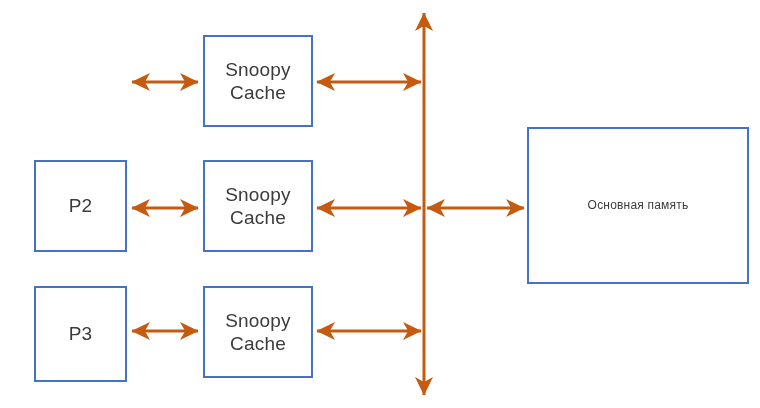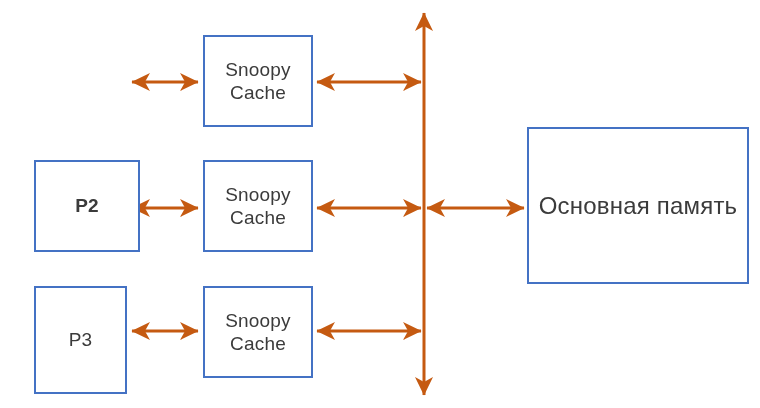--- a/index.html
+++ b/index.html
@@ -30,21 +30,21 @@
   }
   .node-label {
     font-family: "Liberation Sans", sans-serif;
     color: #3B3B3B;
     font-size: 19px;
     line-height: 1.22;
     letter-spacing: 0.2px;
     white-space: pre-line;
   }
   .node-label.memory {
-    font-size: 24px;
+    font-size: 12px;
   }
   .svg-layer {
     position: absolute;
     left: 0;
     top: 0;
     width: 760px;
     height: 408px;
     pointer-events: none;
   }
 </style>
@@ -86,25 +86,25 @@
 
     <g>
       <line x1="132" y1="331" x2="198" y2="331" stroke="#C55A11" stroke-width="3" marker-start="url(#arrHeadL)" marker-end="url(#arrHeadR)"></line>
     </g>
     <g>
       <line x1="317" y1="331" x2="421" y2="331" stroke="#C55A11" stroke-width="3" marker-start="url(#arrHeadL)" marker-end="url(#arrHeadR)"></line>
     </g>
   </svg>
 
 
-  <div class="node-box" style="left:34px; top:160px; width:106px; height:92px;font-weight:bold;">
+  <div class="node-box" style="left:34px; top:160px; width:93px; height:92px;">
     <span class="node-label">P2</span>
   </div>
 
-  <div class="node-box" style="left:34px; top:286px; width:93px; height:108px;">
+  <div class="node-box" style="left:34px; top:286px; width:93px; height:96px;">
     <span class="node-label">P3</span>
   </div>
 
   <div class="node-box" style="left:203px; top:35px; width:110px; height:92px;">
     <span class="node-label">Snoopy
 Cache</span>
   </div>
 
   <div class="node-box" style="left:203px; top:160px; width:110px; height:92px;">
     <span class="node-label">Snoopy

